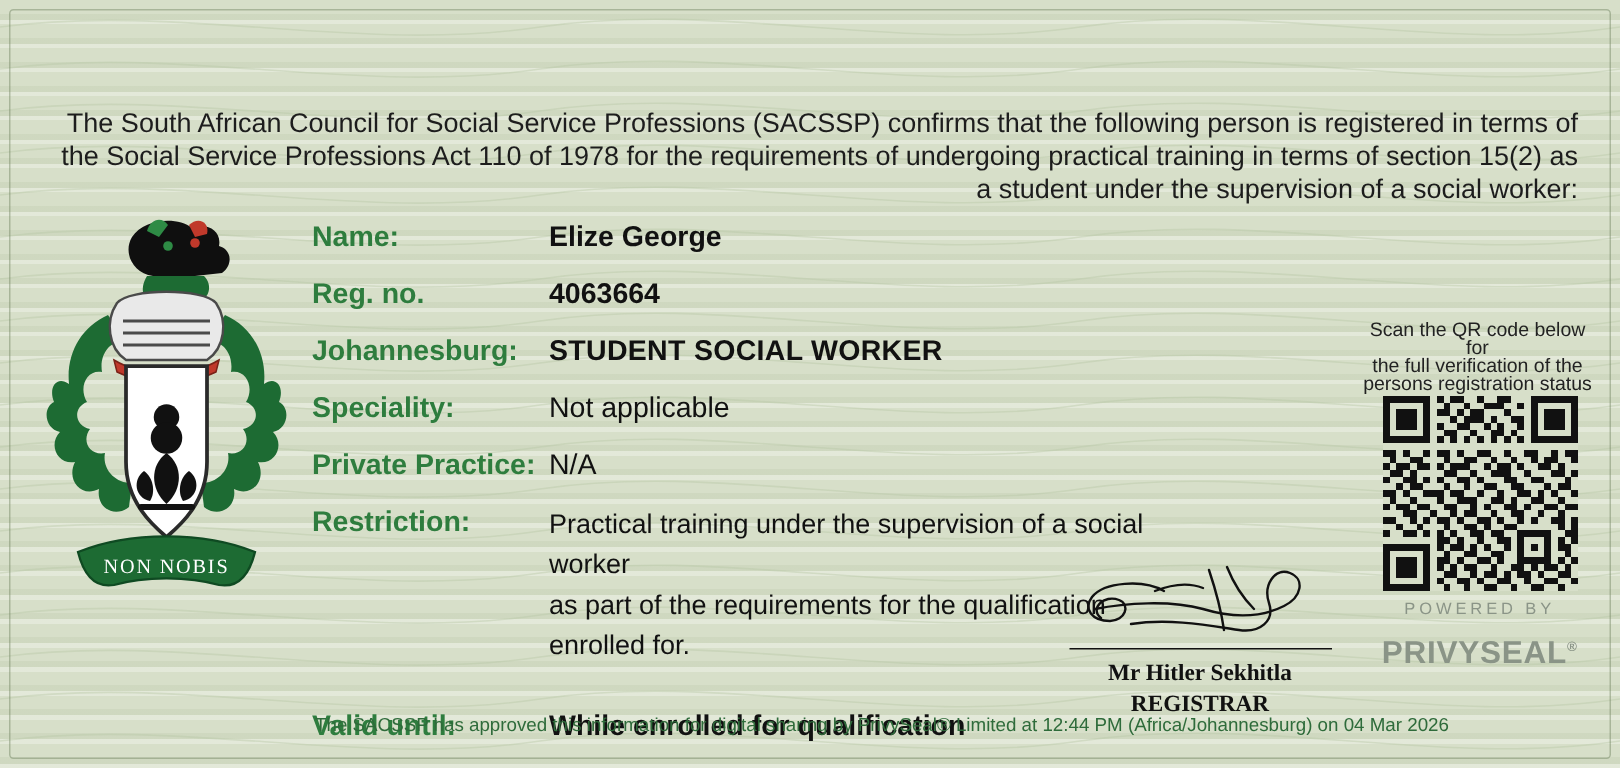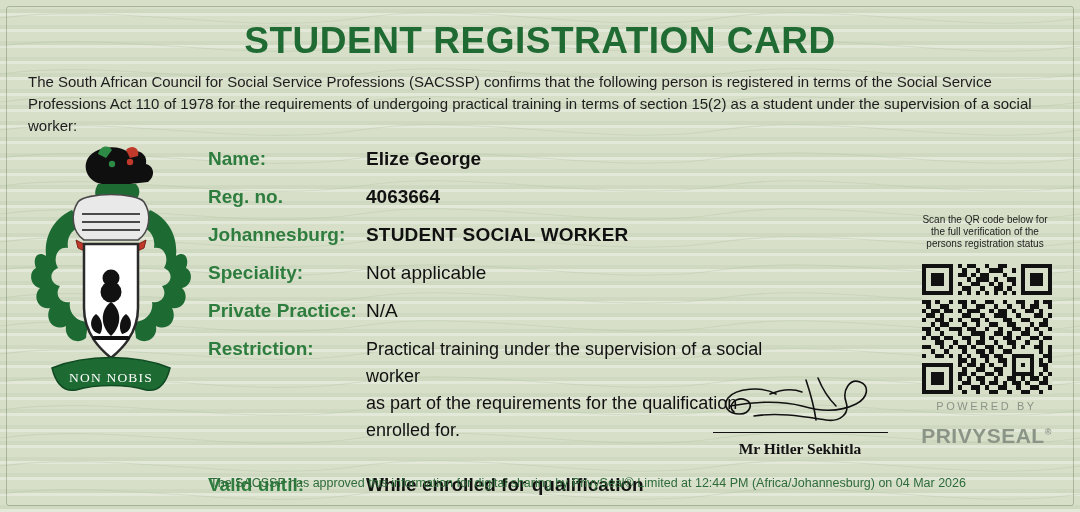--- a/index.html
+++ b/index.html
@@ -59,22 +59,22 @@
     font-weight: bold;
     letter-spacing: 0.5px;
     color: #1f6b33;
   }
 
   .intro {
     position: absolute;
     top: 71px;
     left: 28px;
     width: 1024px;
-    text-align: left;
-    font-size: 15px;
+    text-align: right;
+    font-size: 18px;
     line-height: 22px;
     color: #1d1d1d;
   }
 
   
   .crest {
     position: absolute;
     left: 26px;
     top: 140px;
     width: 170px;
@@ -150,21 +150,21 @@
     line-height: 21px;
   }
 
   
   .qr-note {
     position: absolute;
     left: 905px;
     top: 214px;
     width: 160px;
     text-align: center;
-    font-size: 10px;
+    font-size: 13px;
     line-height: 12px;
     color: #222;
   }
   .qr-wrap {
     position: absolute;
     left: 922px;
     top: 264px;
     width: 130px;
     height: 130px;
     background: #d7dfc9;
@@ -234,21 +234,20 @@
       <path d="M0,382 C120,366 240,400 360,382 C480,364 600,400 720,382 C840,364 960,400 1080,382"></path>
       <path d="M0,410 C120,394 240,428 360,410 C480,392 600,428 720,410 C840,392 960,428 1080,410"></path>
       <path d="M0,438 C120,422 240,456 360,438 C480,420 600,456 720,438 C840,420 960,456 1080,438"></path>
       <path d="M0,466 C120,450 240,484 360,466 C480,448 600,484 720,466 C840,448 960,484 1080,466"></path>
       <path d="M0,494 C120,478 240,512 360,494 C480,476 600,512 720,494 C840,476 960,512 1080,494"></path>
     </g>
   </svg>
 
   <div class="border-frame"></div>
 
-  <div class="title">STUDENT REGISTRATION CARD</div>
 
   <div class="intro">The South African Council for Social Service Professions (SACSSP) confirms that the following person is registered in terms of the Social Service Professions Act 110 of 1978 for the requirements of undergoing practical training in terms of section 15(2) as a student under the supervision of a social worker:</div>
 
   <svg class="crest" viewBox="0 0 170 270">
 
     <g fill="#1d6b33">
       <path d="M46,70 C28,78 18,96 20,116 C12,110 6,118 10,128 C2,132 4,146 14,148 C6,156 12,170 24,168 C18,180 28,192 40,186 C38,198 50,206 60,198 L62,182 C50,182 42,172 44,162 C34,164 28,154 34,146 C24,144 22,132 32,128 C26,118 32,106 42,108 C40,96 48,86 58,88 Z"></path>
       <path d="M124,70 C142,78 152,96 150,116 C158,110 164,118 160,128 C168,132 166,146 156,148 C164,156 158,170 146,168 C152,180 142,192 130,186 C132,198 120,206 110,198 L108,182 C120,182 128,172 126,162 C136,164 142,154 136,146 C146,144 148,132 138,128 C144,118 138,106 128,108 C130,96 122,86 112,88 Z"></path>
     </g>
 
@@ -323,20 +322,21 @@
       <g fill="none" stroke="#111111" stroke-width="1.6" stroke-linecap="round">
         <path d="M24,40 C16,34 26,24 36,28 C44,31 40,42 30,42 C18,42 12,34 18,26 C26,16 52,14 66,22"></path>
         <path d="M20,34 C40,30 70,28 92,34 C112,40 130,40 146,32 C158,26 160,14 150,10 C140,6 132,18 136,30 C140,42 130,50 116,48 C96,45 70,40 44,44"></path>
         <path d="M96,8 C100,20 104,34 106,48"></path>
         <path d="M108,6 C112,16 118,26 126,34"></path>
         <path d="M60,22 C70,18 82,16 92,20"></path>
       </g>
     </svg>
     <div class="sig-line"></div>
     <div class="sig-name">Mr Hitler Sekhitla</div>
+    <div class="sig-role">REGISTRAR</div>
   </div>
 
   <div class="qr-note">
     <div>Scan the QR code below for</div>
     <div>the full verification of the</div>
     <div>persons registration status</div>
   </div>
 
   <div class="qr-wrap">
     <svg class="qr-canvas" viewBox="0 0 29 29" shape-rendering="crispEdges">

